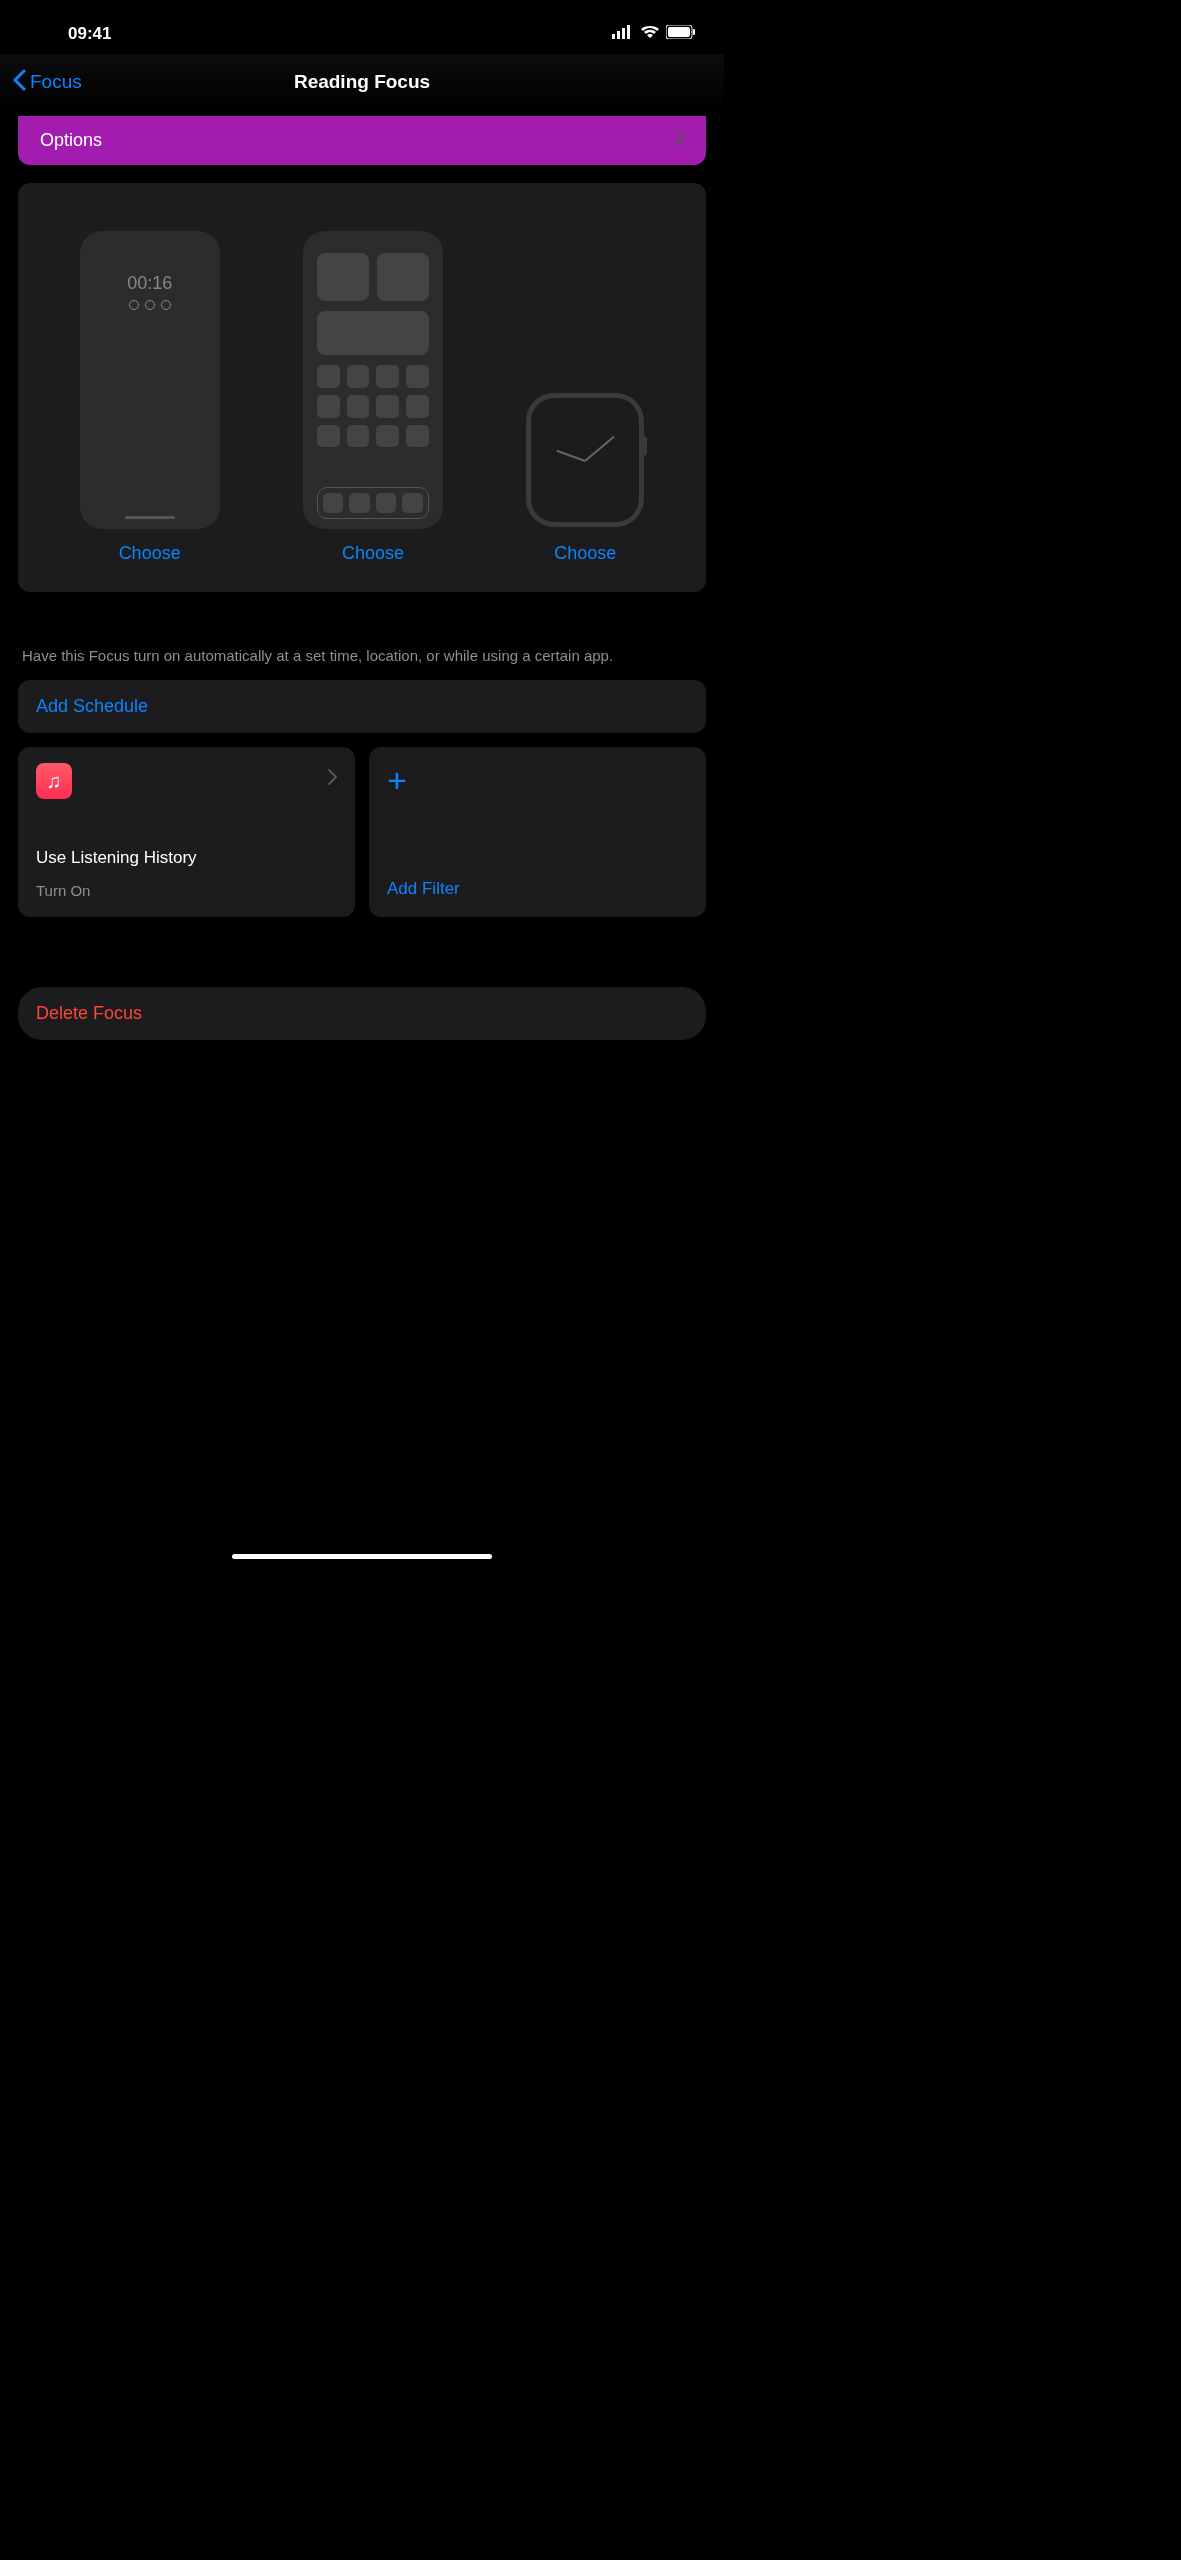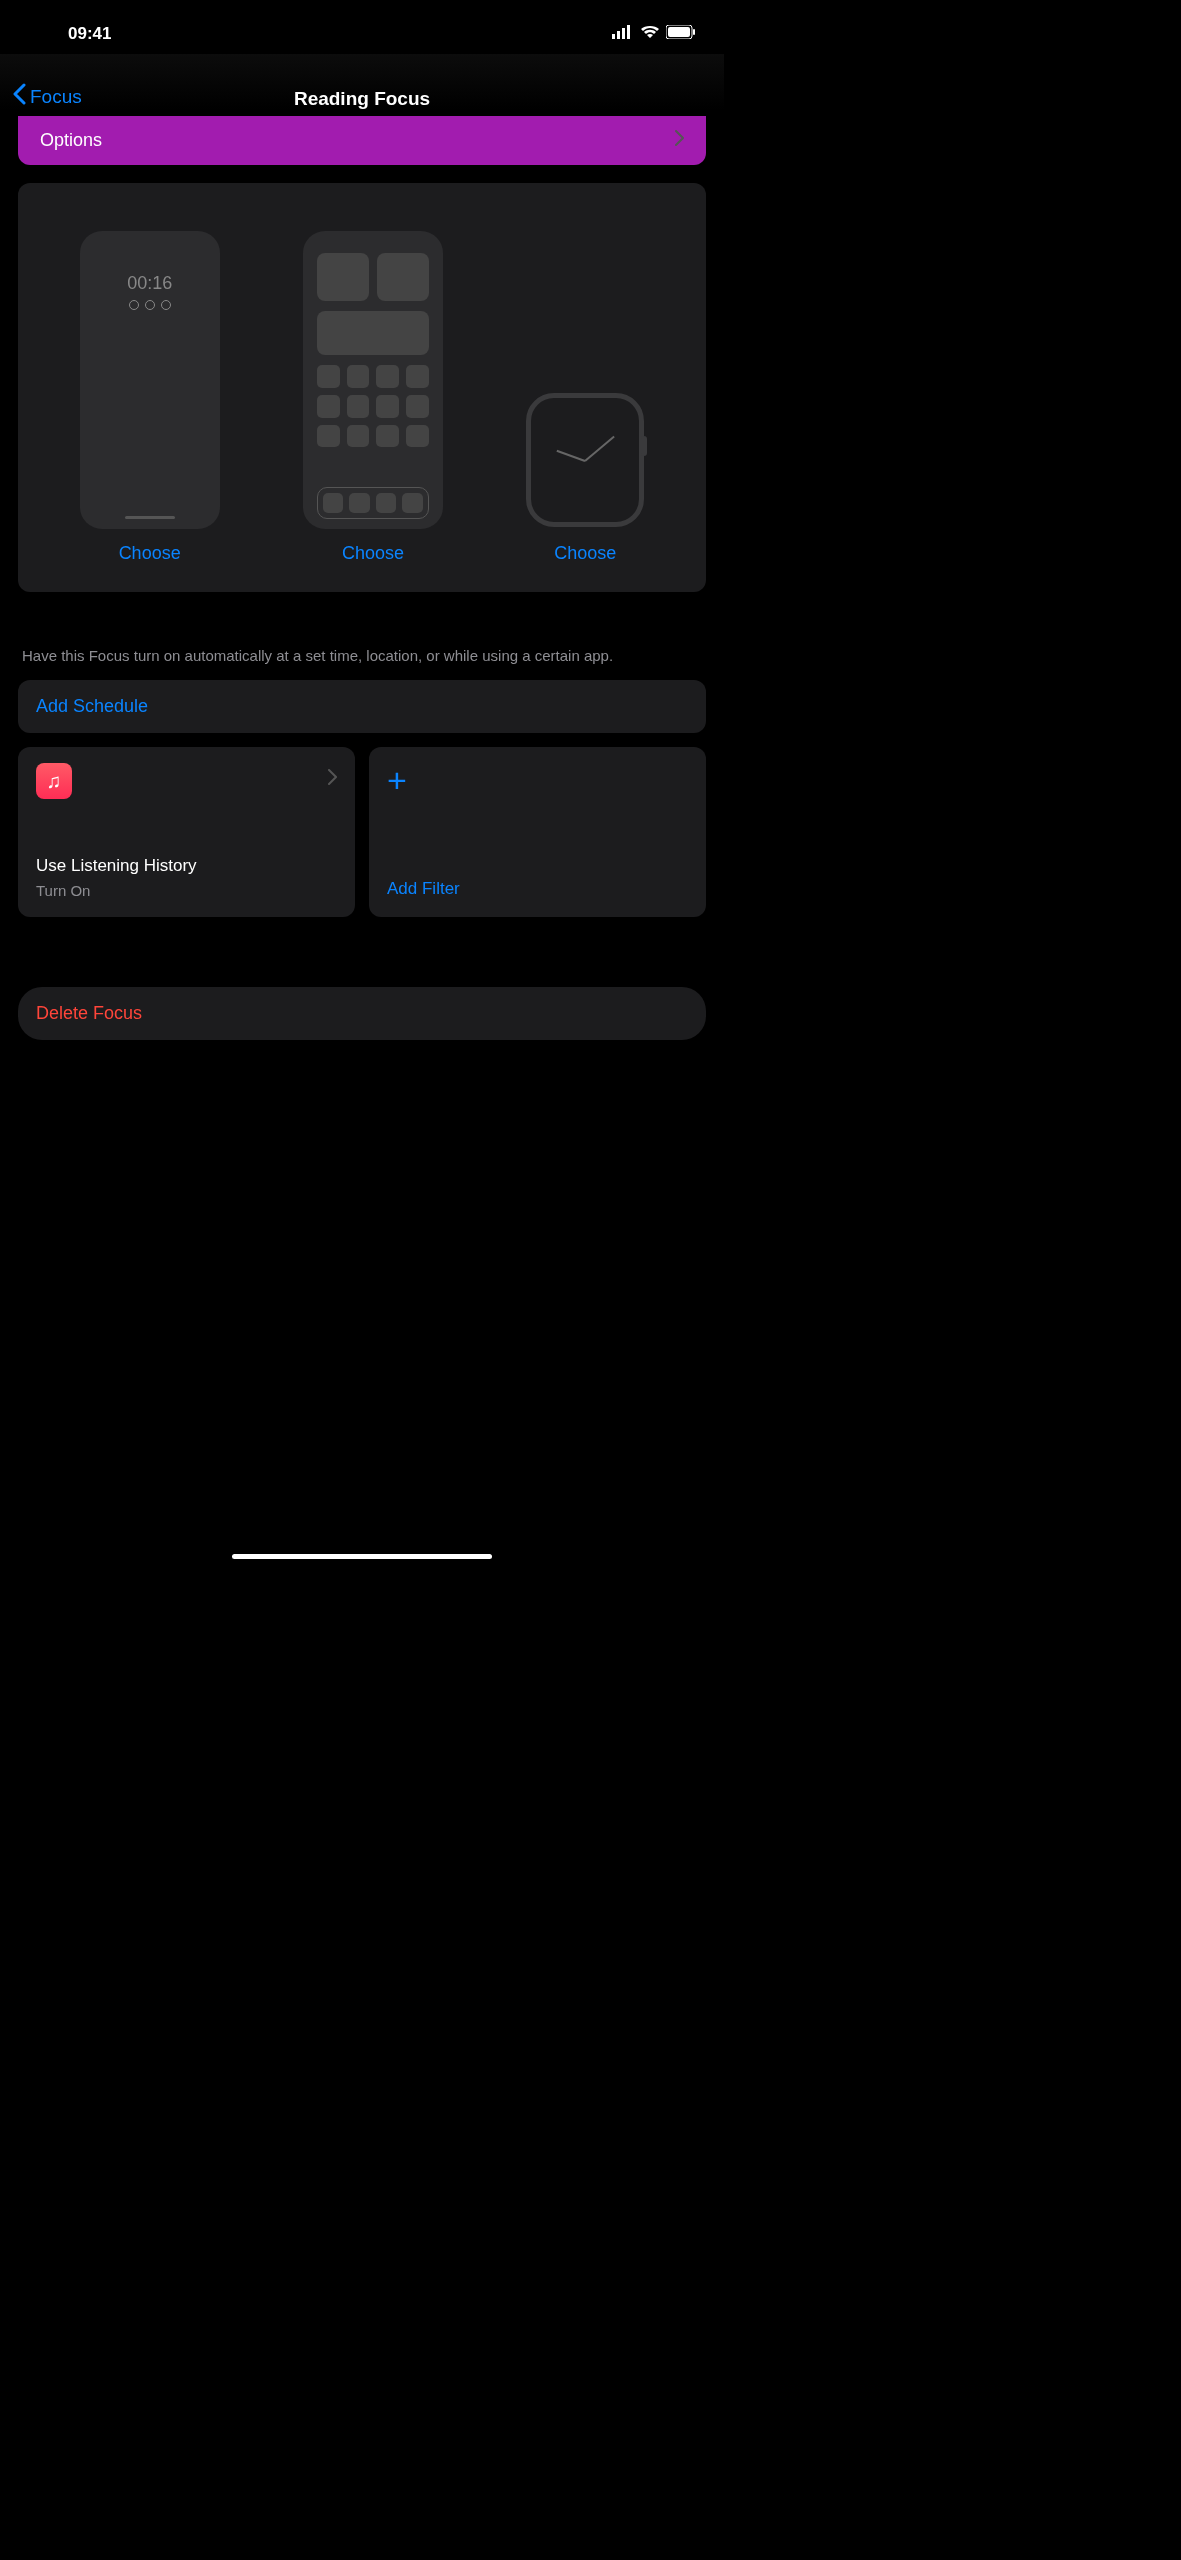--- a/index.html
+++ b/index.html
@@ -25,21 +25,21 @@
     font-weight: 600;
     margin-left: 40px;
   }
   .status-icons {
     display: flex;
     gap: 6px;
     align-items: center;
   }
   .nav-bar {
     display: flex;
-    align-items: flex-end;
+    align-items: center;
     height: 56px;
     position: relative;
     padding: 0 12px;
     background: linear-gradient(180deg, rgba(30,30,30,0.4), rgba(0,0,0,0));
   }
   .nav-back {
     display: flex;
     align-items: center;
     color: #0a84ff;
     font-size: 19px;
@@ -155,21 +155,21 @@
     display:flex; flex-direction:column; justify-content:space-between;
     position:relative;
   }
   .music-ic {
     width:36px;height:36px; border-radius:8px;
     background: linear-gradient(180deg,#ff5a66,#ff2d55);
     display:flex;align-items:center;justify-content:center;color:#fff;font-size:20px;
   }
   .filter-card .chev { position:absolute; top:22px; right:18px; color:#555; font-size:18px; }
   .fc-title { font-size:17px; }
-  .fc-sub { color:#8e8e93; font-size:15px; margin-top:6px; }
+  .fc-sub { color:#8e8e93; font-size:15px; margin-top:14px; }
   .plus-ic { color:#0a84ff; font-size:34px; font-weight:300; line-height:1; }
   .add-filter-label { color:#0a84ff; font-size:17px; }
   .delete-cell {
     background:#1c1c1e;
     border-radius:24px;
     margin-top:70px;
     padding:16px 18px;
     color:#ff453a;
     font-size:18px;
   }

